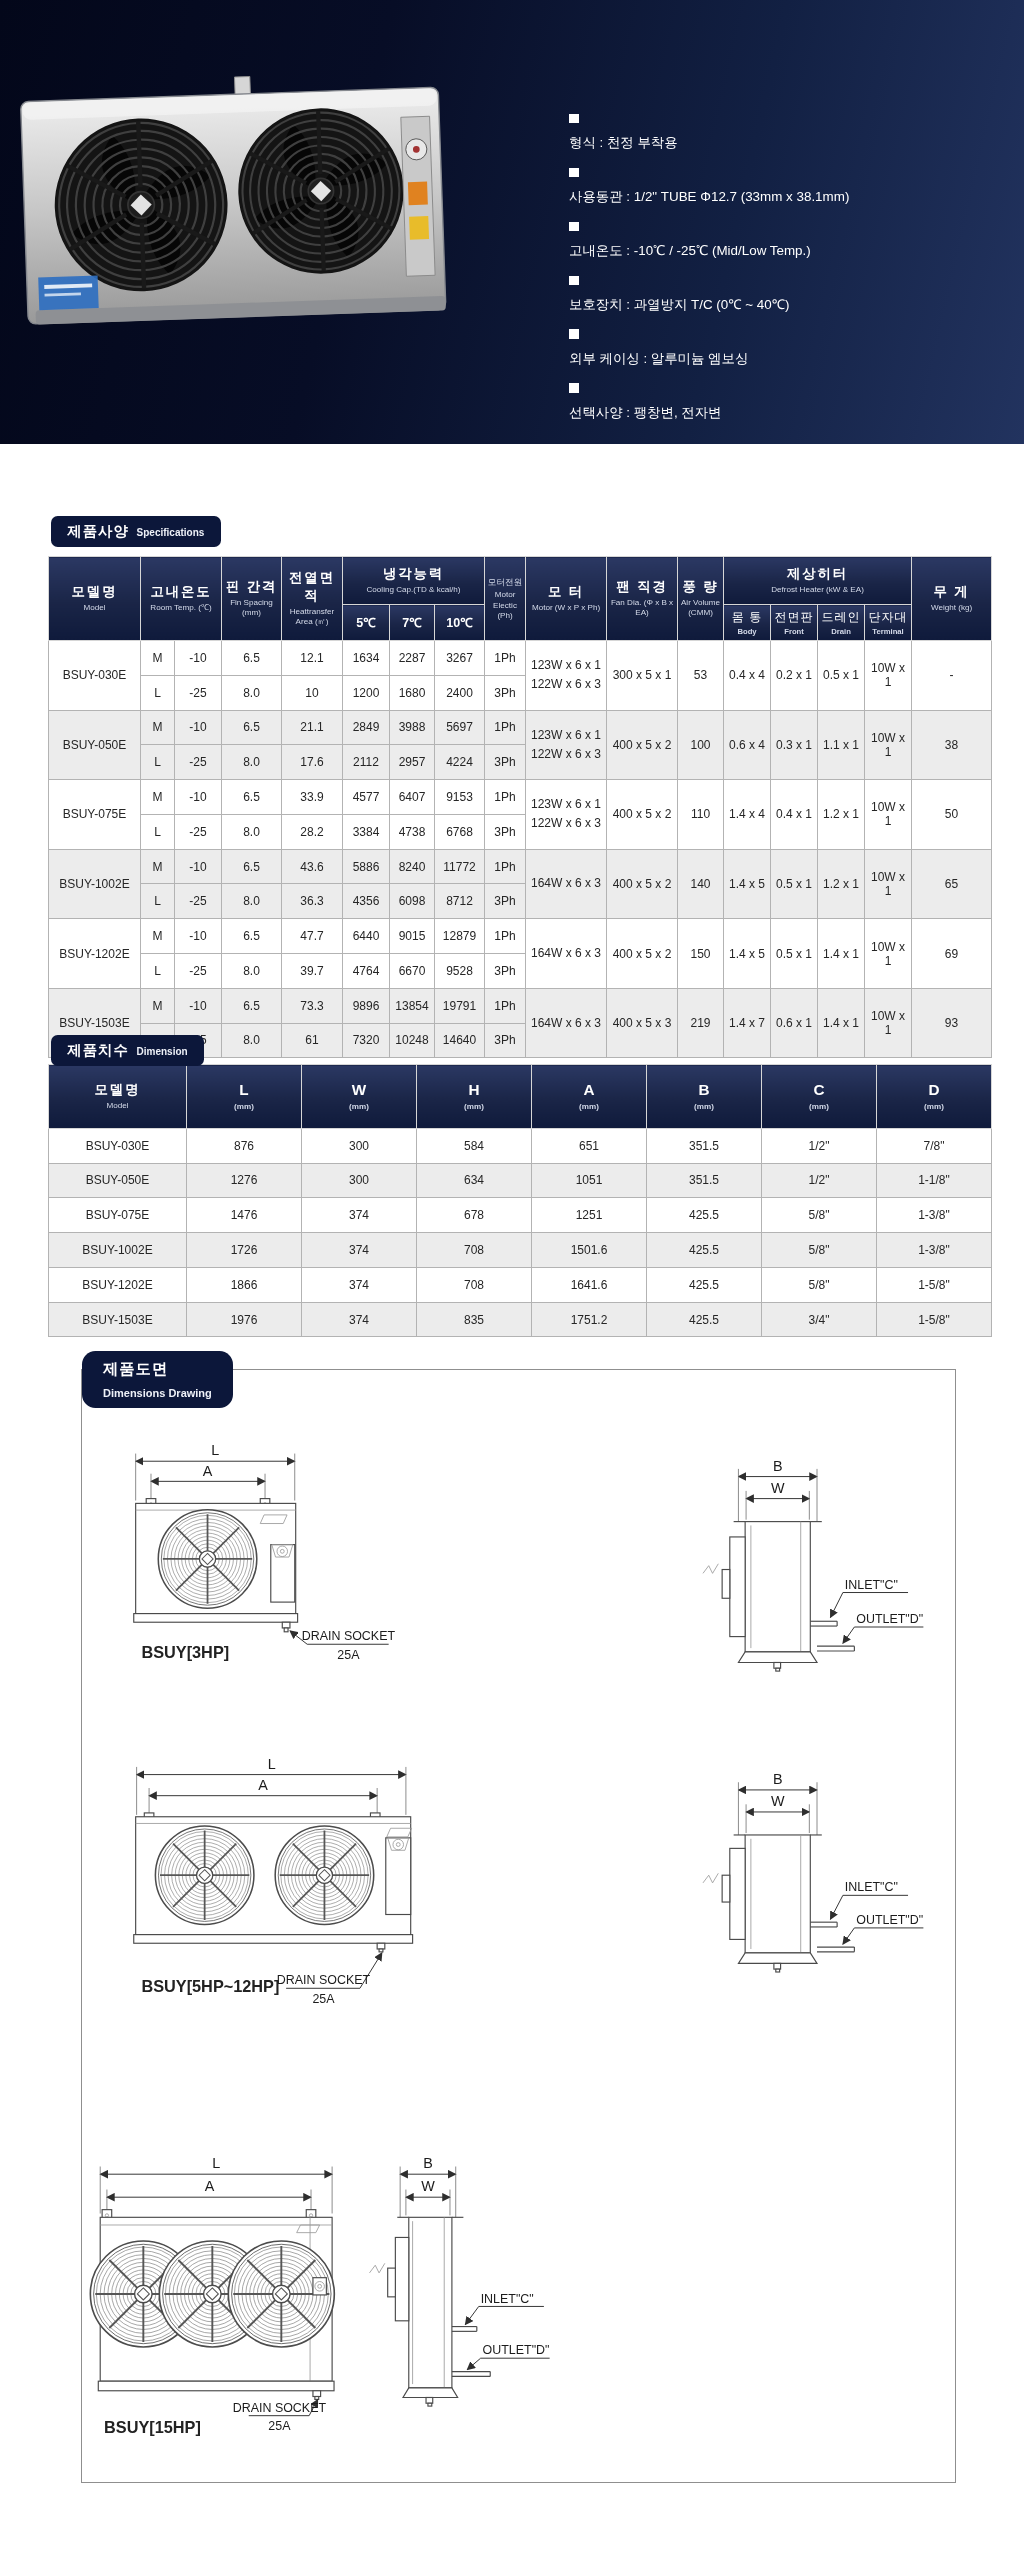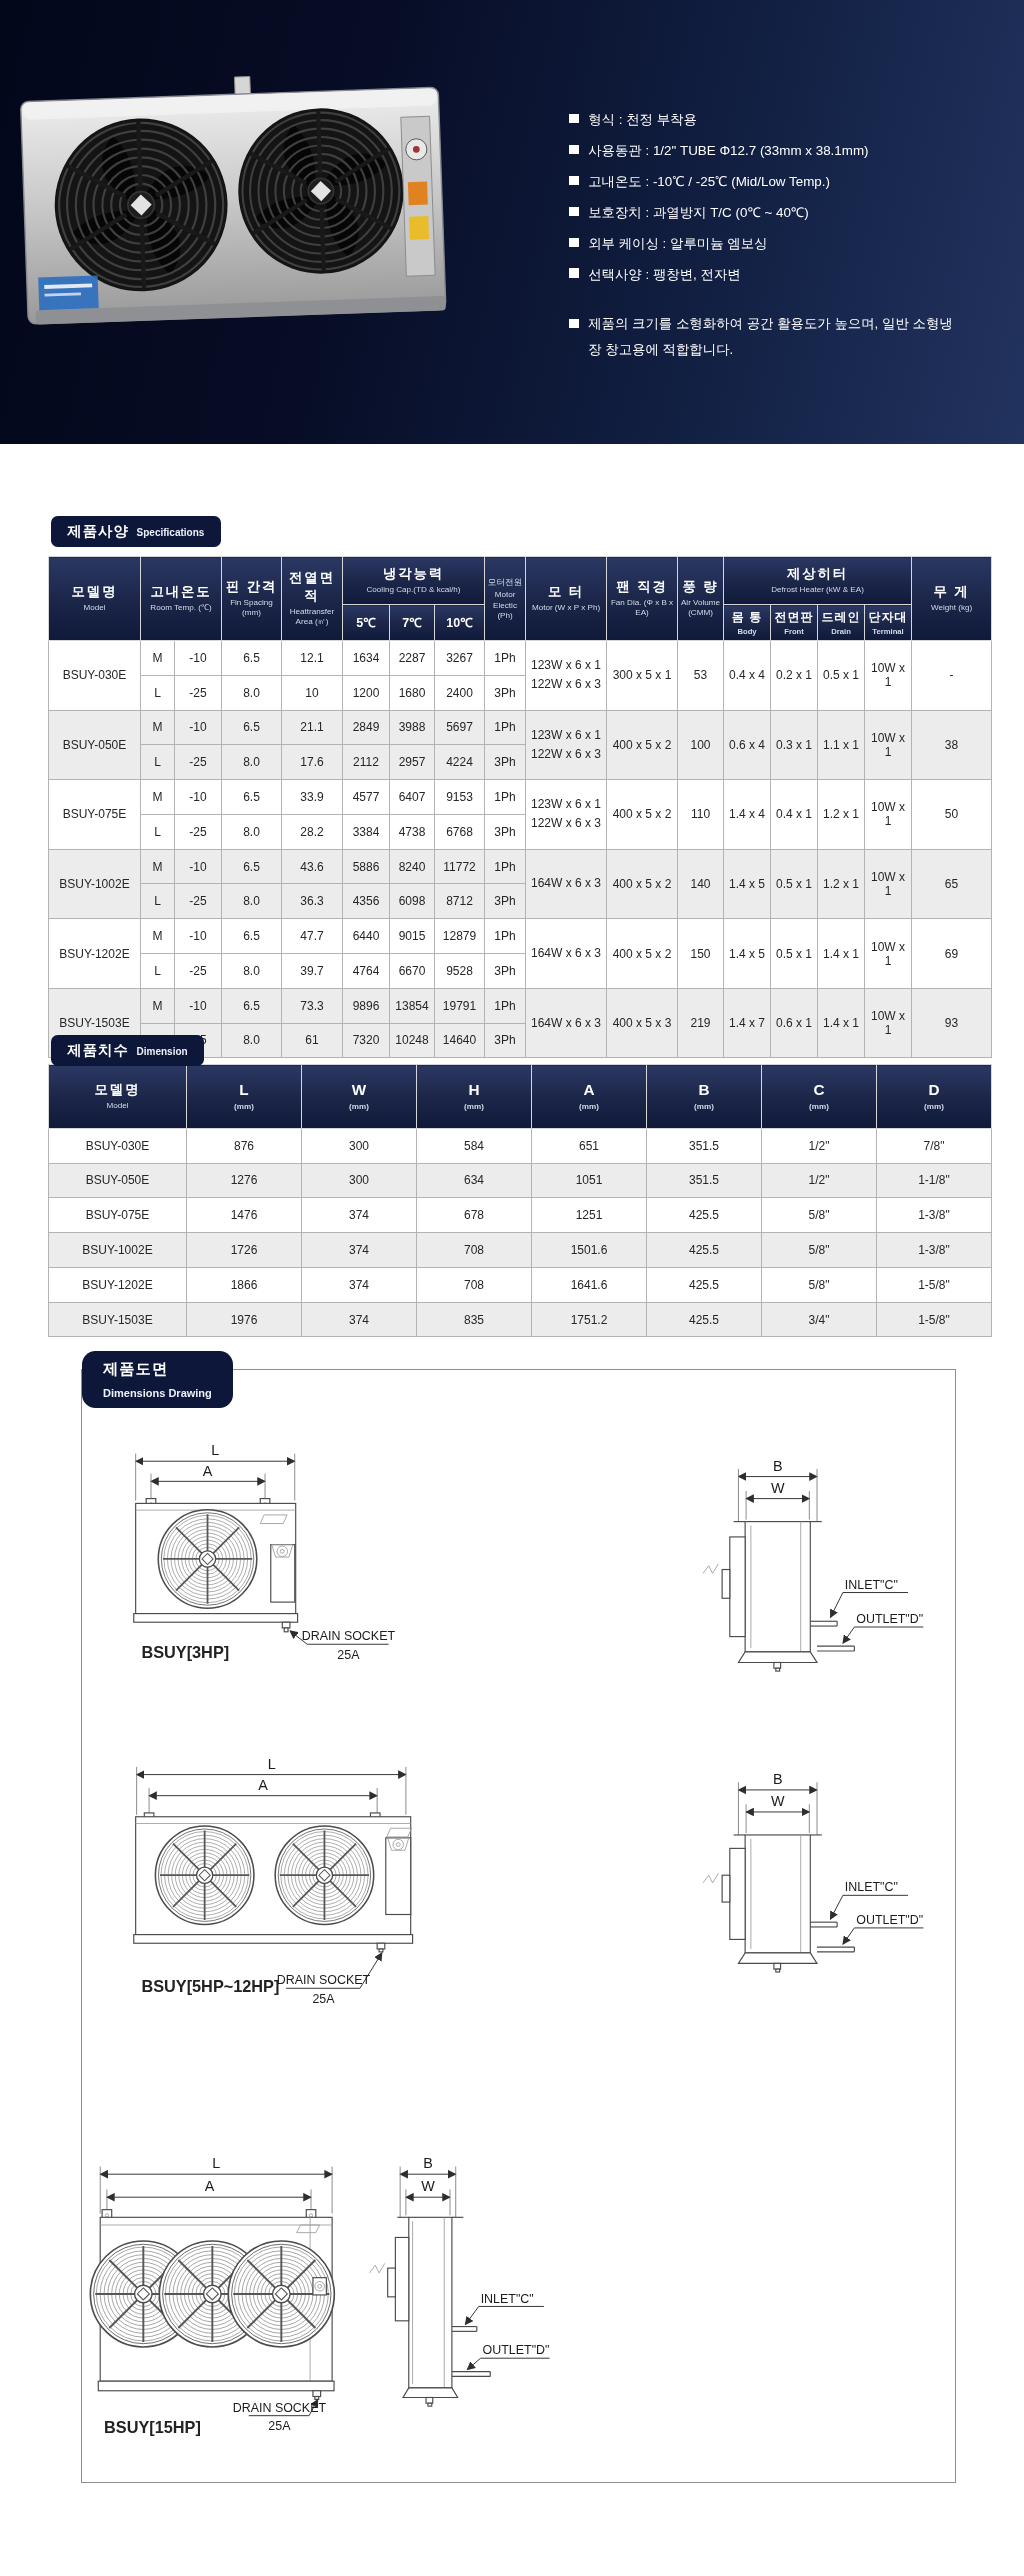--- a/index.html
+++ b/index.html
@@ -8,21 +8,21 @@
 
   
   .hero{position:absolute;left:0;top:0;width:1024px;height:444px;
         background:linear-gradient(103deg,#03071a 0%,#070d26 35%,#122043 70%,#22335f 100%);}
   .photo{position:absolute;left:13.4px;top:67px;}
   .hero-text{position:absolute;left:569px;top:81px;width:395px;color:#fff;}
   .hero-title-row{display:flex;align-items:baseline;}
   .hero-title{font-size:48px;font-weight:700;letter-spacing:1px;line-height:1;}
   .hero-sub{font-size:24px;font-weight:700;margin-left:13.4px;}
   .hero-bullets{list-style:none;margin:29px 0 0;padding:0;}
-  .hero-bullets li{display:flex;gap:9.6px;font-size:13.4px;margin-bottom:11.5px;line-height:1.45;font-weight:500;}
+  .hero-bullets li{display:flex;gap:9.6px;font-size:13.4px;margin-bottom:11.5px;line-height:1.45;font-weight:500;flex-direction:column;}
   .sq{flex:0 0 auto;width:9.6px;height:9.6px;background:#fff;margin-top:3.8px;}
   .hero-notes{margin-top:27px;}
   .note{display:flex;gap:9.6px;font-size:13.4px;line-height:1.9;margin-bottom:1.9px;font-weight:500;}
   .note .sq{margin-top:7.7px;}
 
   
   .pill{position:absolute;display:inline-flex;align-items:baseline;gap:7.7px;background:#0c173a;
         color:#fff;border-radius:6.7px;padding:5.8px 16.3px 6.7px;z-index:3;text-align:right;}
   .pill-kr{font-size:14.4px;font-weight:700;letter-spacing:1px;}
   .pill-en{font-size:10px;font-weight:600;color:#eef1f8;}
@@ -31,21 +31,21 @@
   .pill-draw .pill-en{font-size:11px;font-weight:700;}
 
   
   .tbl{position:absolute;border-collapse:collapse;background:#fff;table-layout:fixed;border:1px solid #9a9a9a;}
   .tbl th{background:linear-gradient(180deg,#2b3863 0%,#1a2547 55%,#0f1a3b 100%);
           color:#fff;border:1px solid #d6d6d6;padding:1.9px;vertical-align:middle;text-align:center;}
   .tbl td{border:1px solid #b3b3b3;text-align:center;font-size:12px;color:#262626;padding:1.9px 2.9px;vertical-align:middle;}
   .hk{font-size:13.4px;font-weight:700;letter-spacing:1.9px;}
   .he{font-size:8.1px;font-weight:400;color:#d5dbea;line-height:1.3;margin-top:1.9px;}
   .sub{font-size:12.5px;font-weight:700;}
-  .subk{font-size:12px;font-weight:700;letter-spacing:1px;}
+  .subk{font-size:12px;font-weight:400;letter-spacing:1px;}
   .sube{font-size:7.7px;color:#d5dbea;margin-top:1px;}
   .spec-tbl{left:48px;top:556px;width:943px;}
   .spec-tbl thead tr:first-child{height:48px;}
   .spec-tbl thead tr:last-child{height:36px;}
   .spec-tbl td{height:30px;}
   tbody.shade td{background:#ececec;}
   .motor-cell div{line-height:1.6;}
   .dim-tbl{left:48px;top:1064px;width:943px;}
   .dim-tbl th{height:59px;}
   .dim-tbl td{height:30px;}

